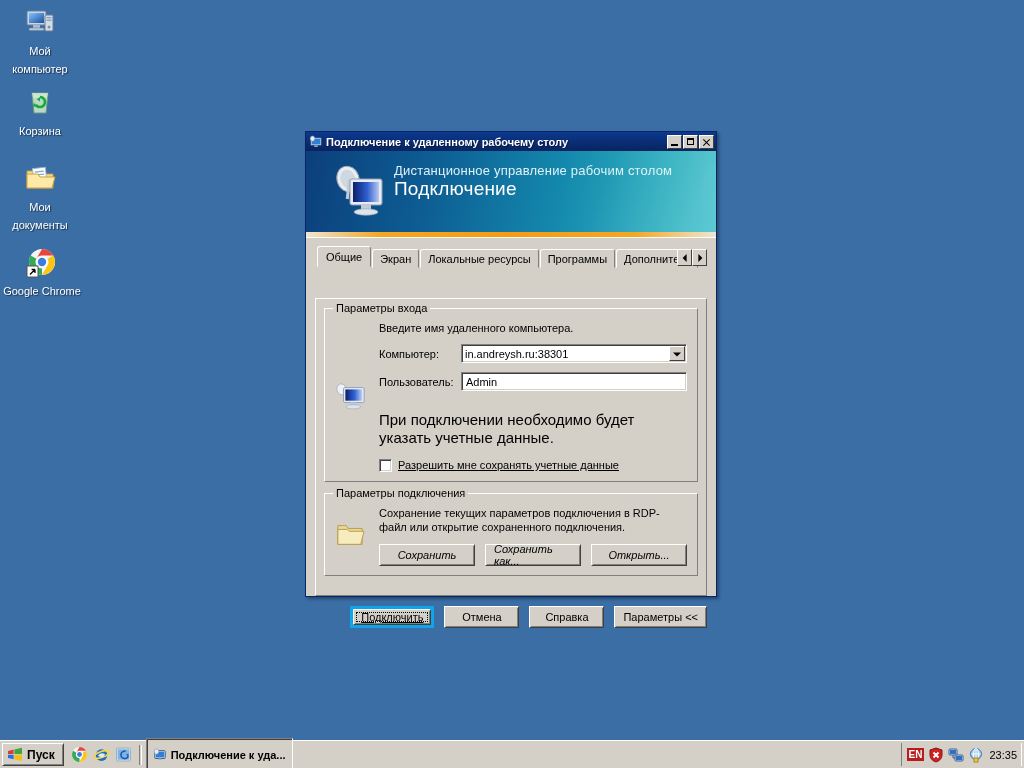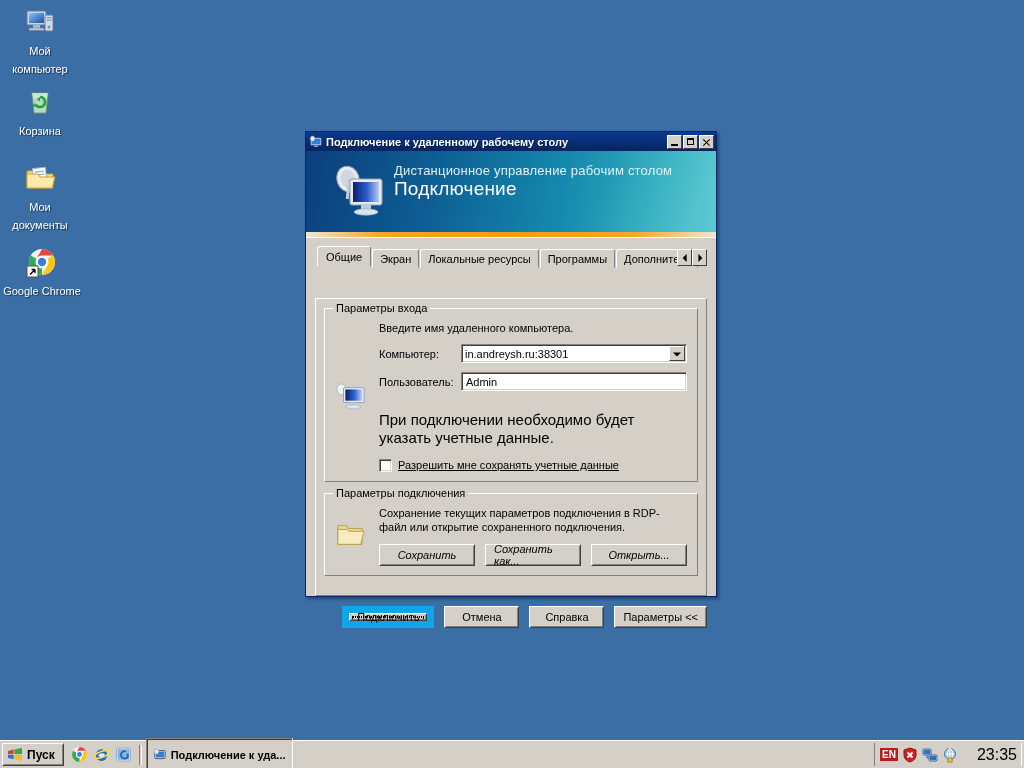--- a/index.html
+++ b/index.html
@@ -289,23 +289,24 @@
     font-size: 11px;
     color: #000;
     cursor: default;
     display: inline-flex;
     align-items: center;
     justify-content: center;
     padding: 0 8px;
     font-family: "Liberation Sans", sans-serif;
   }
   .btn.default {
-    border: 7px solid #0ea5e9;
+    border: 3px solid #0ea5e9;
     box-shadow: none;
     position: relative;
+    text-decoration: underline;
   }
   .btn.default .inner-b {
     position: absolute; left: 0; top: 0; right: 0; bottom: 0;
     border: 1px solid;
     border-color: #ffffff #404040 #404040 #ffffff;
     box-shadow: inset 1px 1px 0 #d4d0c8, inset -1px -1px 0 #808080;
   }
   .btn.default .focus-r {
     position: absolute; left: 3px; top: 3px; right: 3px; bottom: 3px;
     border: 1px dotted #000;
@@ -383,21 +384,21 @@
     border-left: 1px solid #808080;
     box-shadow: -1px 0 0 #ffffff inset;
     margin-right: 2px;
   }
   #tray .lang {
     background: #b91c1c; color: #fff;
     font-size: 10px; font-weight: bold;
     padding: 1px 2px; line-height: 11px;
   }
   #tray .ti { width: 16px; height: 16px; }
-  #tray .clock { font-size: 16px; color: #000; margin-left: 15px; }
+  #tray .clock { font-size: 11px; color: #000; margin-left: 1px; }
 </style>
 </head>
 <body>
 
 <div id="desktop">
 
   <div class="desk-icon" style="left:2px; top:6px;">
     <span class="glyph">
       <svg width="32" height="32" viewBox="0 0 32 32">
         <rect x="3" y="5" width="19" height="14" rx="1" fill="#c9d6e6" stroke="#6b7d94"></rect>

